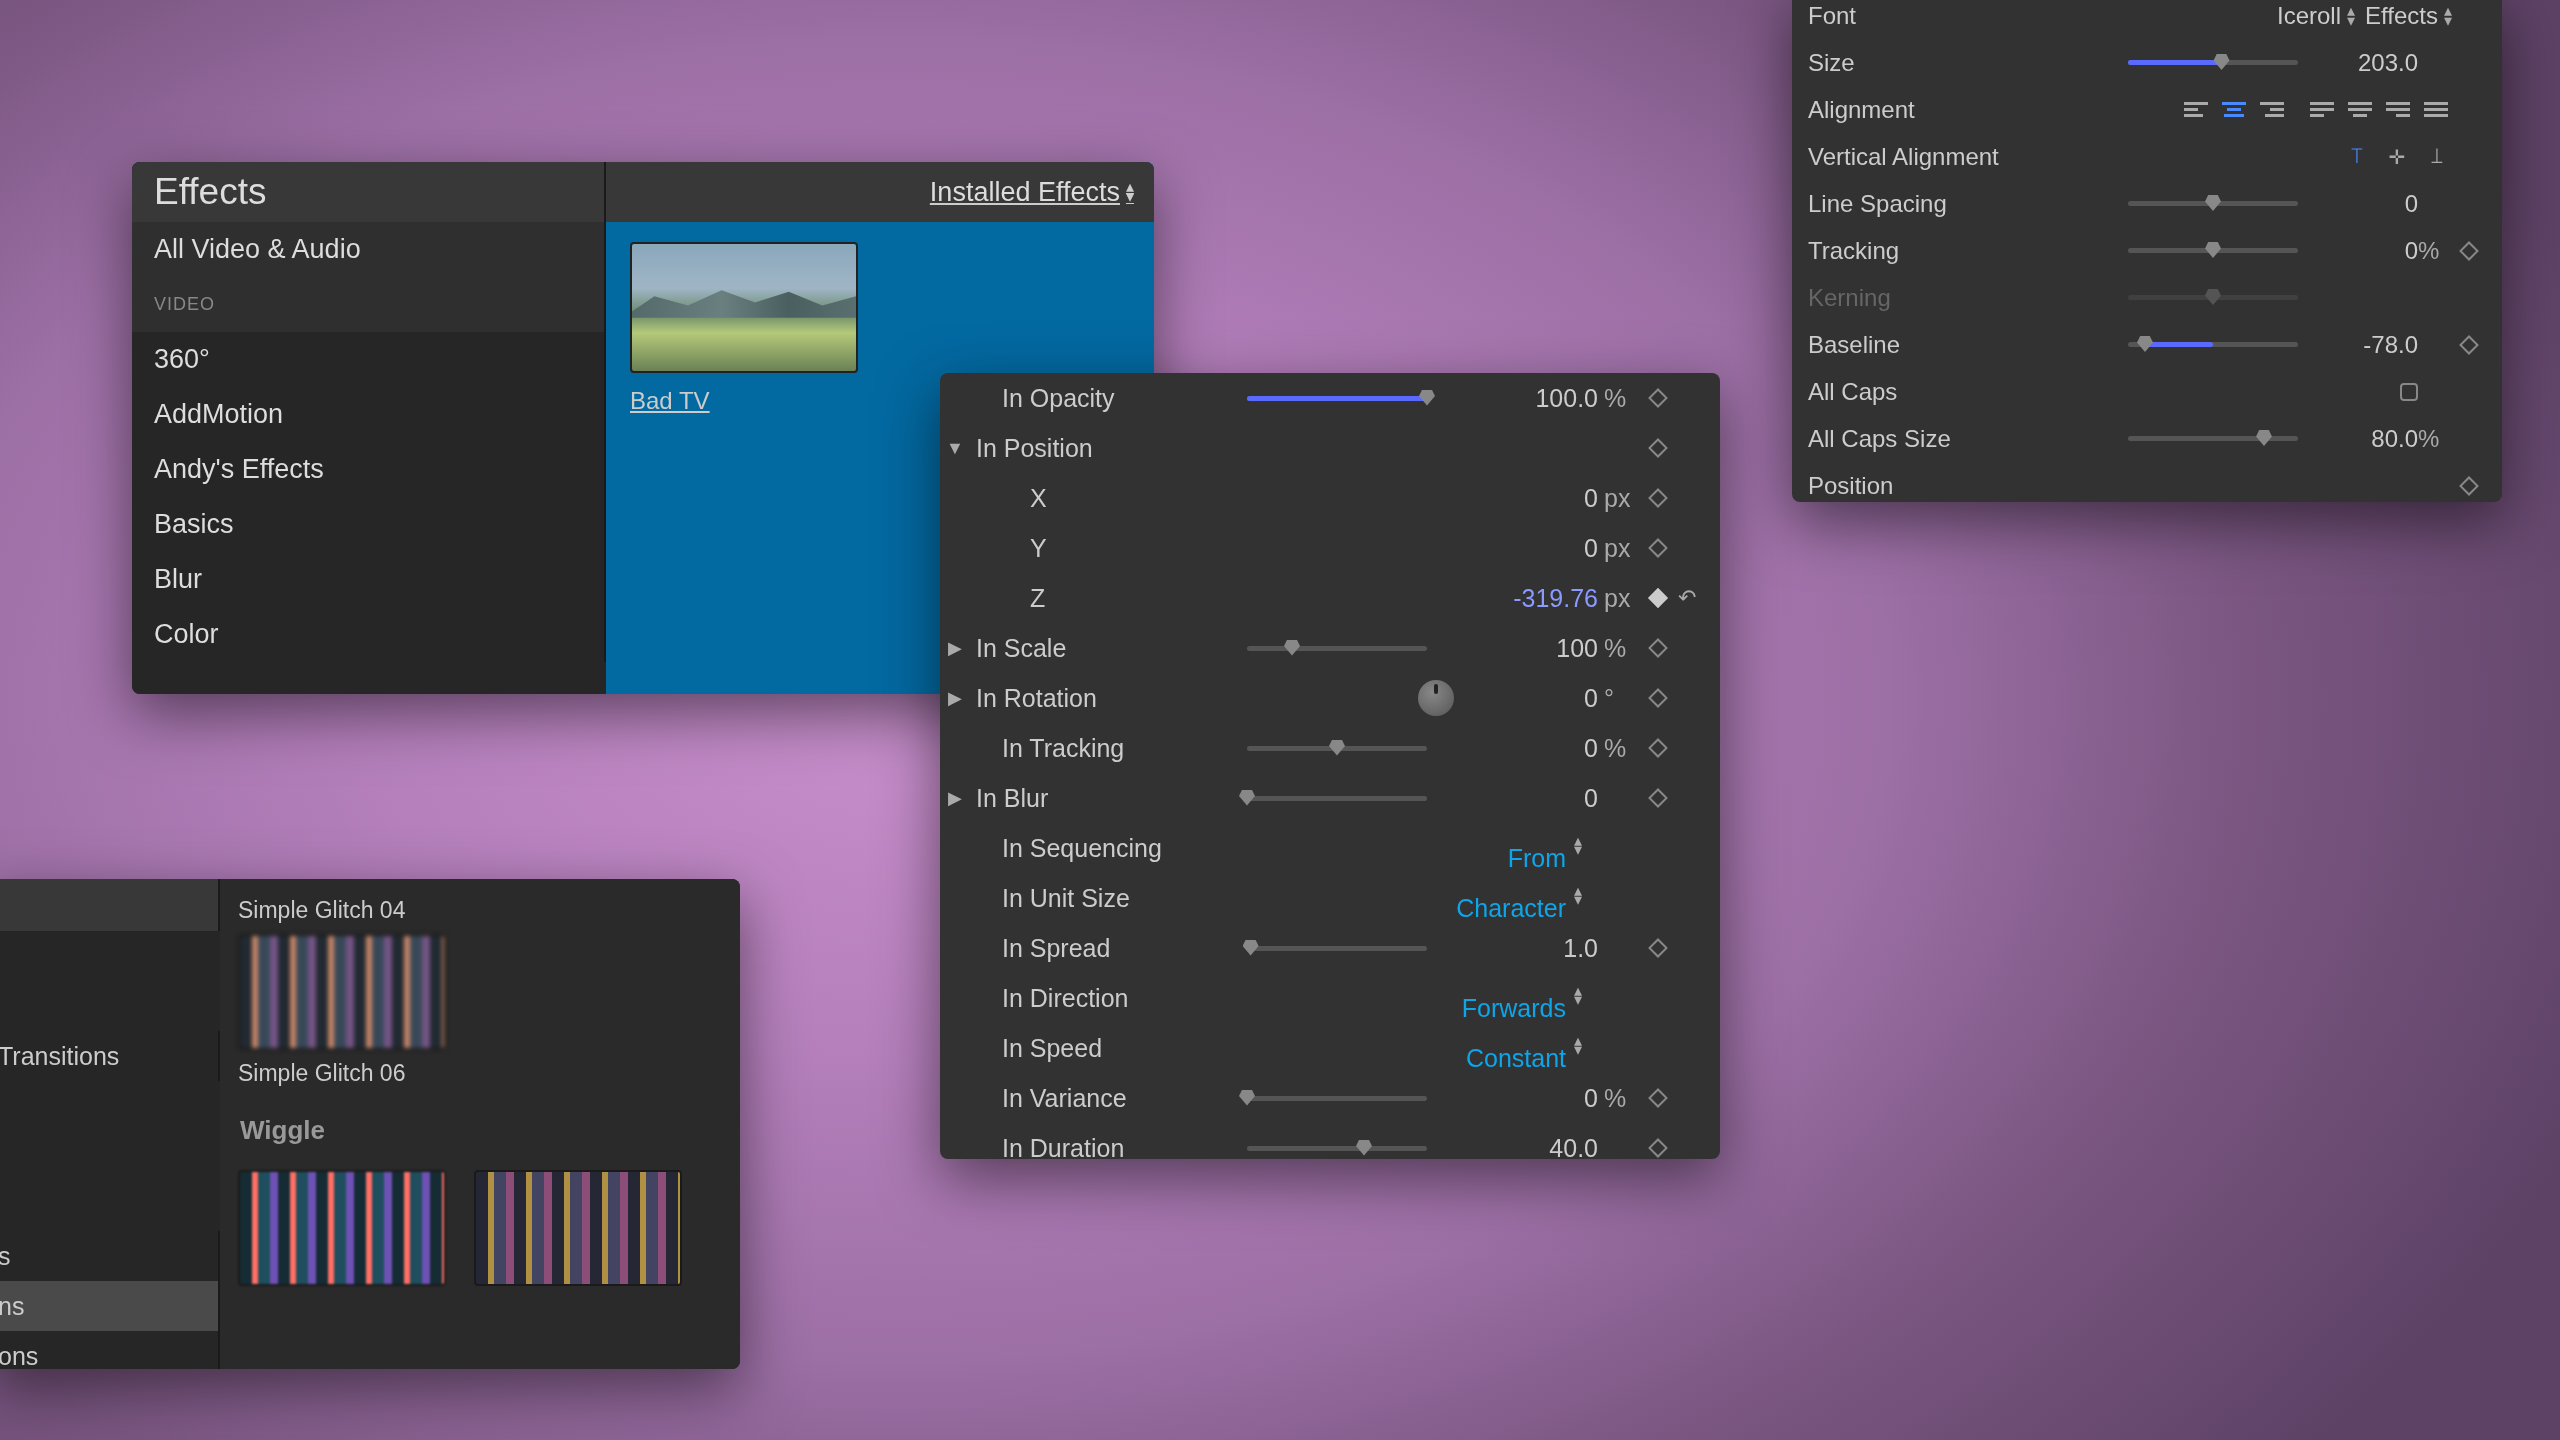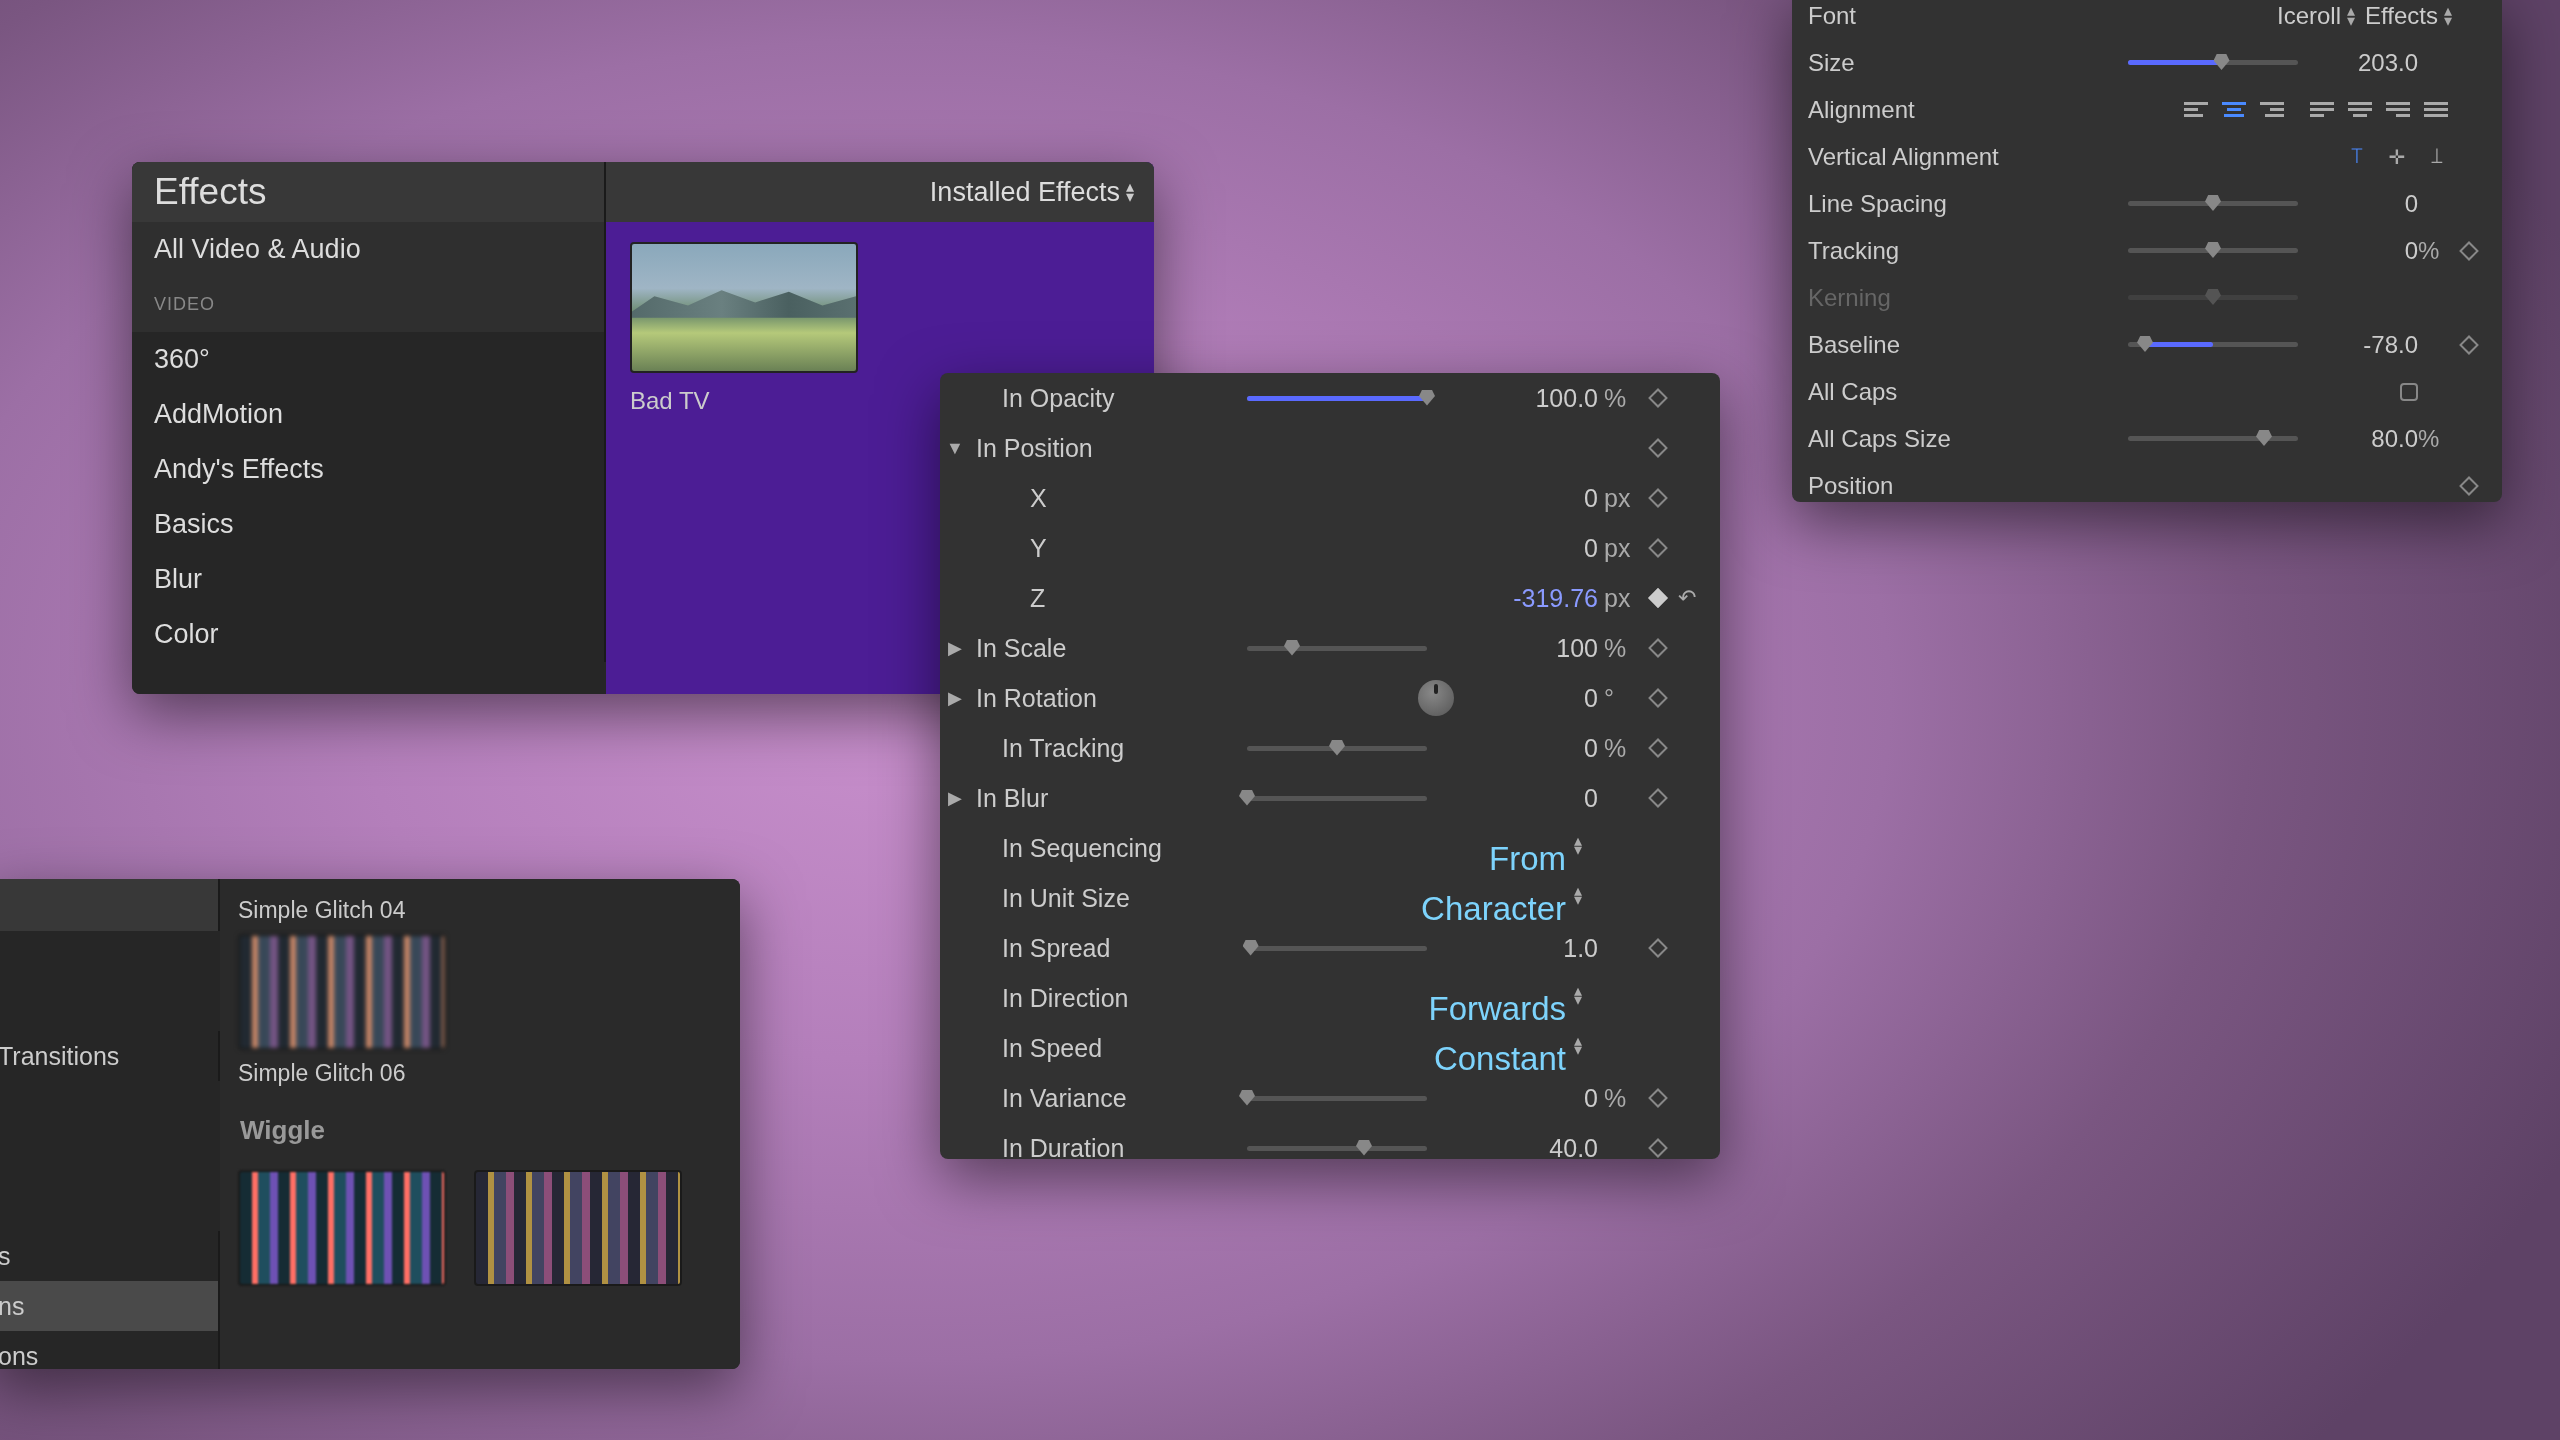--- a/index.html
+++ b/index.html
@@ -15,21 +15,21 @@
   position: absolute;
   background: #2a2a2a;
   border-radius: 8px;
   box-shadow: 0 20px 60px rgba(0,0,0,0.5);
   overflow: hidden;
 }
 
 
 #effects-panel { left: 132px; top: 162px; width: 1022px; height: 532px; }
 #effects-panel .sidebar { width: 474px; height: 100%; float: left; background: #262626; }
-#effects-panel .content { margin-left: 474px; height: 100%; background: #4c1d95; }
+#effects-panel .content { margin-left: 474px; height: 100%; background: #0369a1; text-decoration: underline; }
 #effects-panel .sidebar-header {
   height: 60px; display: flex; align-items: center; padding: 0 22px;
   background: #383838; font-size: 37px; color: #ddd; font-weight: 500;
   border-right: 2px solid #1a1a1a;
 }
 #effects-panel .content-header {
   height: 60px; display: flex; align-items: center; justify-content: flex-end;
   padding: 0 20px; background: #383838; font-size: 27px; color: #ddd;
 }
 #effects-panel .content-header .updown { margin-left: 6px; color: #ccc; }
@@ -103,21 +103,21 @@
   background: #888; clip-path: polygon(50% 100%, 0 40%, 20% 0, 80% 0, 100% 40%);
   transform: translateX(-50%);
 }
 .value-cell { flex: 0 0 140px; text-align: right; font-size: 25px; color: #ccc; padding-right: 6px; }
 .value-cell.blue { color: #8a9aff; }
 .unit-cell { flex: 0 0 34px; font-size: 25px; color: #aaa; text-align: left; }
 .keyframe-cell { flex: 0 0 40px; display: flex; align-items: center; justify-content: center; }
 .kf-diamond { width: 14px; height: 14px; transform: rotate(45deg); border: 2px solid #888; }
 .kf-diamond.filled { background: #ccc; border-color: #ccc; }
 .reset-cell { flex: 0 0 28px; color: #aaa; font-size: 22px; }
-.dropdown-val { flex: 1; text-align: right; padding-right: 2px; font-size: 33px; color: #7dd3fc; margin-top: 21px; }
+.dropdown-val { flex: 1; text-align: right; padding-right: 2px; font-size: 25px; color: #0ea5e9; margin-top: 21px; }
 .dropdown-caret { flex: 0 0 36px; color: #aaa; font-size: 18px; text-align: left; padding-left: 6px; }
 .rot-dial {
   width: 36px; height: 36px; border-radius: 50%;
   background: radial-gradient(circle at 40% 35%, #888, #555);
   position: relative;
 }
 .rot-dial::after {
   content:""; position:absolute; left:50%; top:4px; width:4px; height:10px;
   background:#222; transform: translateX(-50%); border-radius:2px;
 }

